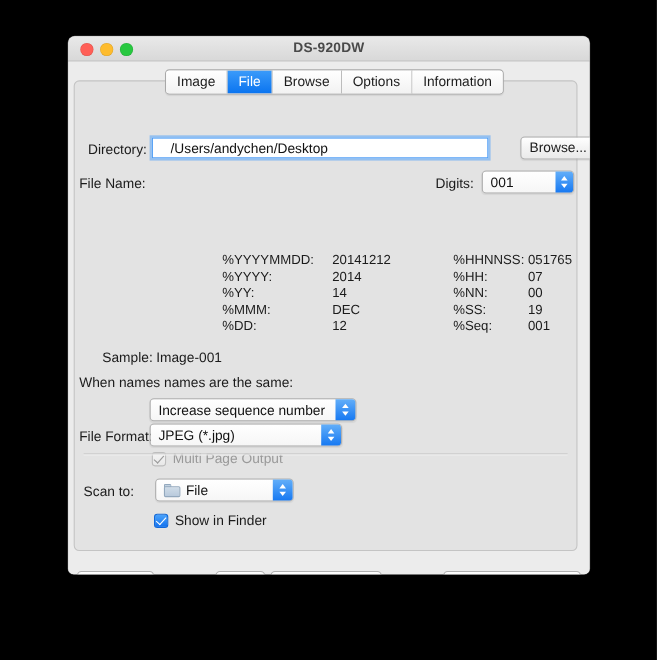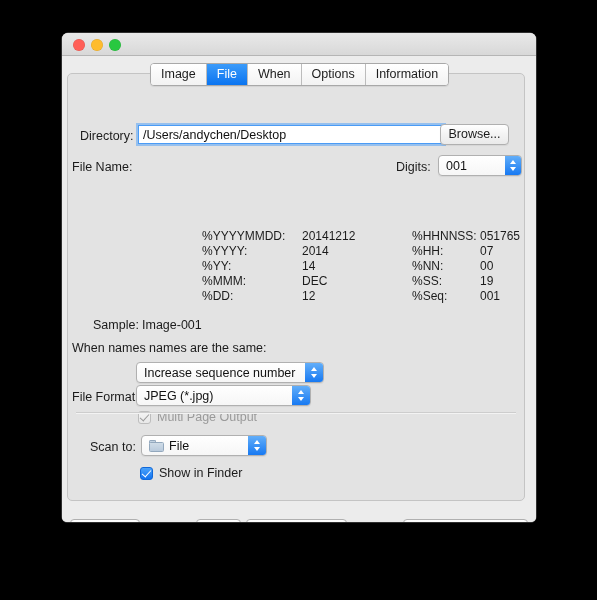--- a/index.html
+++ b/index.html
@@ -113,21 +113,21 @@
     white-space: nowrap;
   }
 
   
   .tinput {
     box-sizing: border-box;
     background: #ffffff;
     border: 1px solid #b6b6b6;
     font-size: 12.5px;
     color: #111;
-    padding: 0 4px;
+    padding: 0 16px;
     height: 19px;
     line-height: 17px;
     font-family: "Liberation Sans", sans-serif;
     outline: none;
   }
   .tinput.focused {
     border: 1px solid #4a9bf5;
     box-shadow: 0 0 0 2px rgba(87,164,248,0.55);
   }
 
@@ -327,37 +327,38 @@
 </style>
 </head>
 <body>
 
 <div id="window">
 
   <div id="titlebar">
     <div class="traffic" id="tl-close"></div>
     <div class="traffic" id="tl-min"></div>
     <div class="traffic" id="tl-max"></div>
+    <div id="window-title">DS-920DW</div>
   </div>
 
   <div id="winbody">
 
     <div id="tabbar">
       <div class="tab">Image</div>
       <div class="tab active">File</div>
-      <div class="tab">When</div>
+      <div class="tab">Browse</div>
       <div class="tab">Options</div>
       <div class="tab">Information</div>
     </div>
 
     <div id="panel">
 
       <div class="row lbl" style="left:12px; top:55px;">Directory:</div>
       <input class="tinput focused" style="position: absolute; left: 70px; top: 51px; width: 306px;" value="/Users/andychen/Desktop">
-      <div class="btn" style="position:absolute; left:372px; top:50px; width:69px;">Browse...</div>
+      <div class="btn" style="position:absolute; left:405px; top:50px; width:69px;">Browse...</div>
 
       <div class="row lbl" style="left:4px; top:86px;">File Name:</div>
 
       <div class="row lbl" style="left:328px; top:86px;">Digits:</div>
       <div class="stepper" style="position:absolute; left:370px; top:81px; width:84px;">
         <span class="sv">001</span>
         <span class="sarrows"></span>
       </div>
 
       <div id="tokens">
@@ -413,21 +414,21 @@
 
       <div class="cbwrap" style="left:70px; top:336px;">
         <span class="cbox off-disabled">
             <span class="chk"></span>
           </span>
         <span class="cblabel disabled">Multi Page Output</span>
       </div>
 
       <div id="separator"></div>
 
-      <div class="row lbl" style="left:22px; top:366px;">Scan to:</div>
+      <div class="row lbl" style="left:8px; top:366px;">Scan to:</div>
       <div class="popup" style="position:absolute; left:73px; top:361px; width:126px;">
         <span class="folder-ico">
           <span class="ftab"></span>
             <span class="fbody"></span>
         </span>
         <span class="pv indented">File</span>
         <span class="parrow"></span>
       </div>
 
       <div class="cbwrap" style="left:72px; top:392px;">

